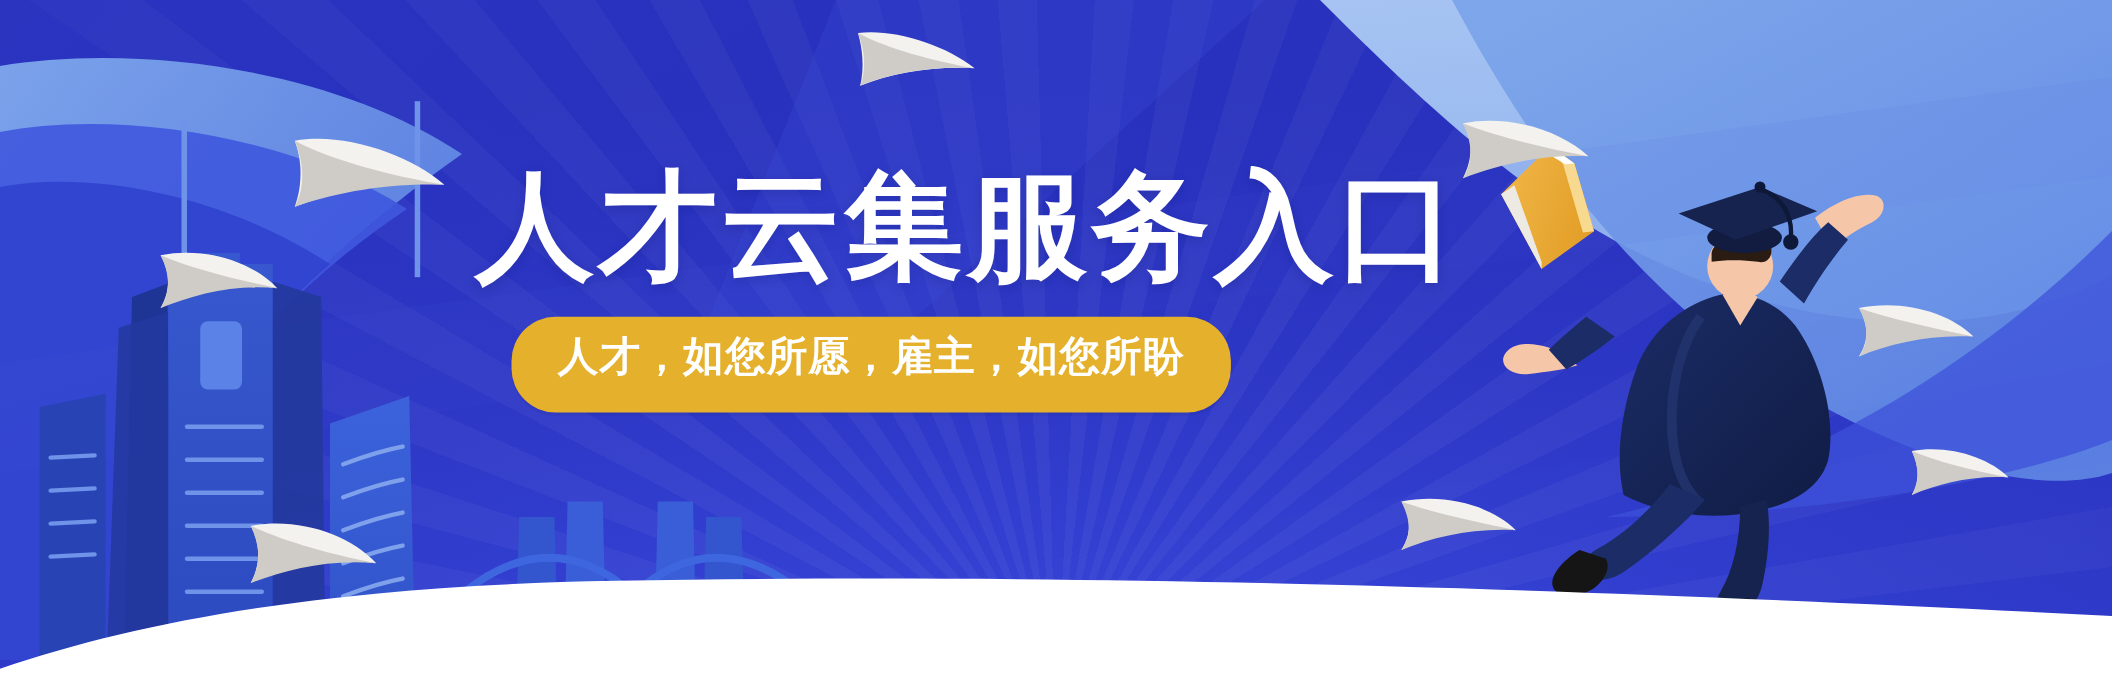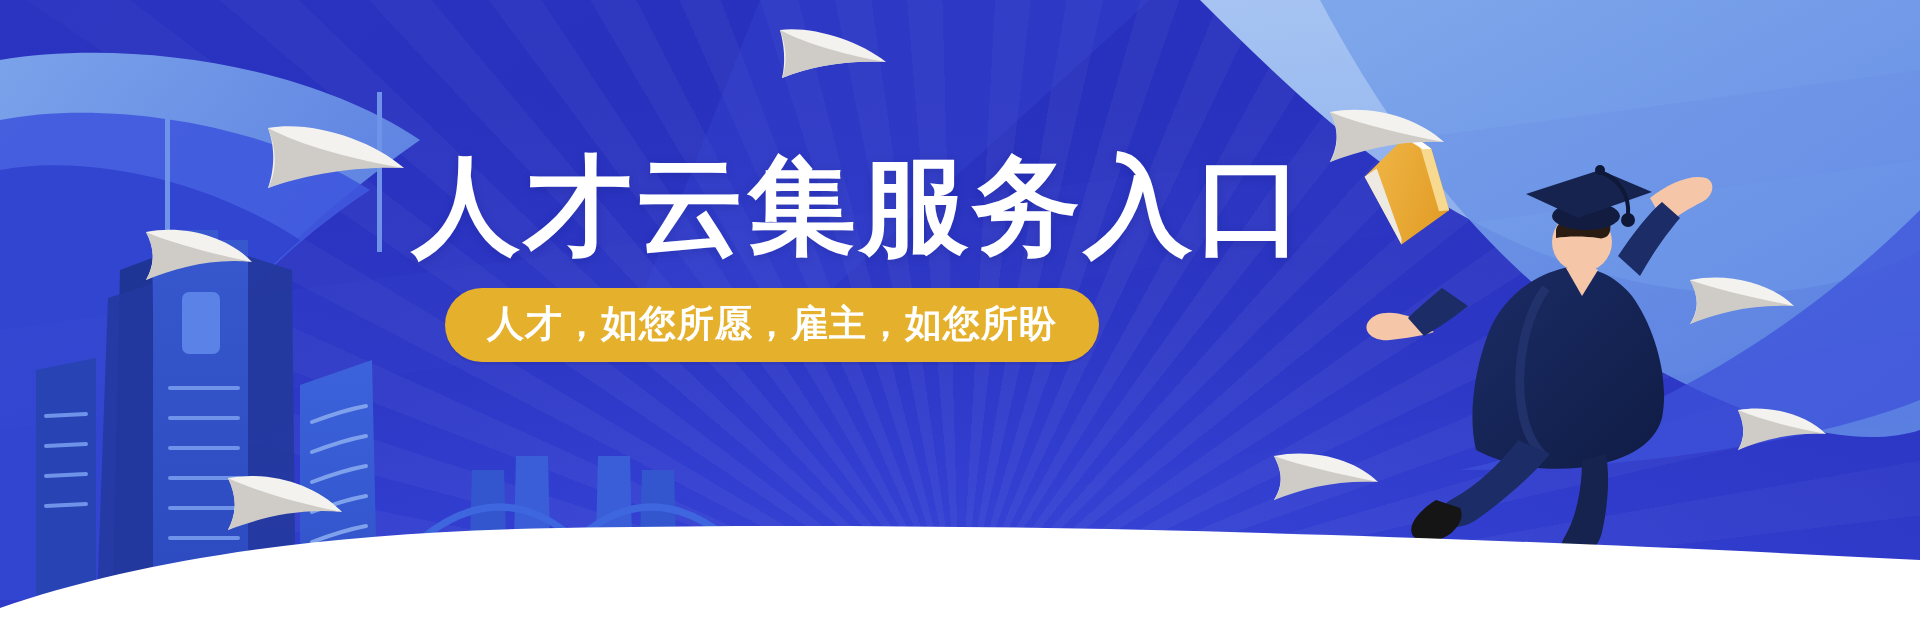--- a/index.html
+++ b/index.html
@@ -52,21 +52,21 @@
 
   
   .papers-svg{position:absolute;inset:0;width:1920px;height:630px;pointer-events:none;}
 
   
   .bottom-svg{position:absolute;left:0;bottom:0;width:1920px;height:110px;}
 
   
   .content{
     position:absolute;
-    left:412px; top:150px;
+    left:432px; top:150px;
     width:720px;
     text-align:center;
     z-index:40;
   }
   .headline{
     margin:0;
     font-size:108px;
     line-height:1.04;
     font-weight:bold;
     color:#FFFFFF;
@@ -75,21 +75,21 @@
     text-shadow:0 2px 10px rgba(10,18,90,0.18);
   }
   .pill-wrap{margin-top:26px;display:flex;justify-content:center;}
   .pill{
     display:inline-block;
     background:#E5B02B;
     color:#FFFFFF;
     font-size:37px;
     font-weight:bold;
     letter-spacing:1px;
-    padding:11px 42px 13px;
+    padding:11px 42px 26px;
     border-radius:40px;
     white-space:nowrap;
     box-shadow:0 3px 0 rgba(0,0,0,0.05);
   }
 </style>
 </head>
 <body>
 
 <div class="banner">
 

